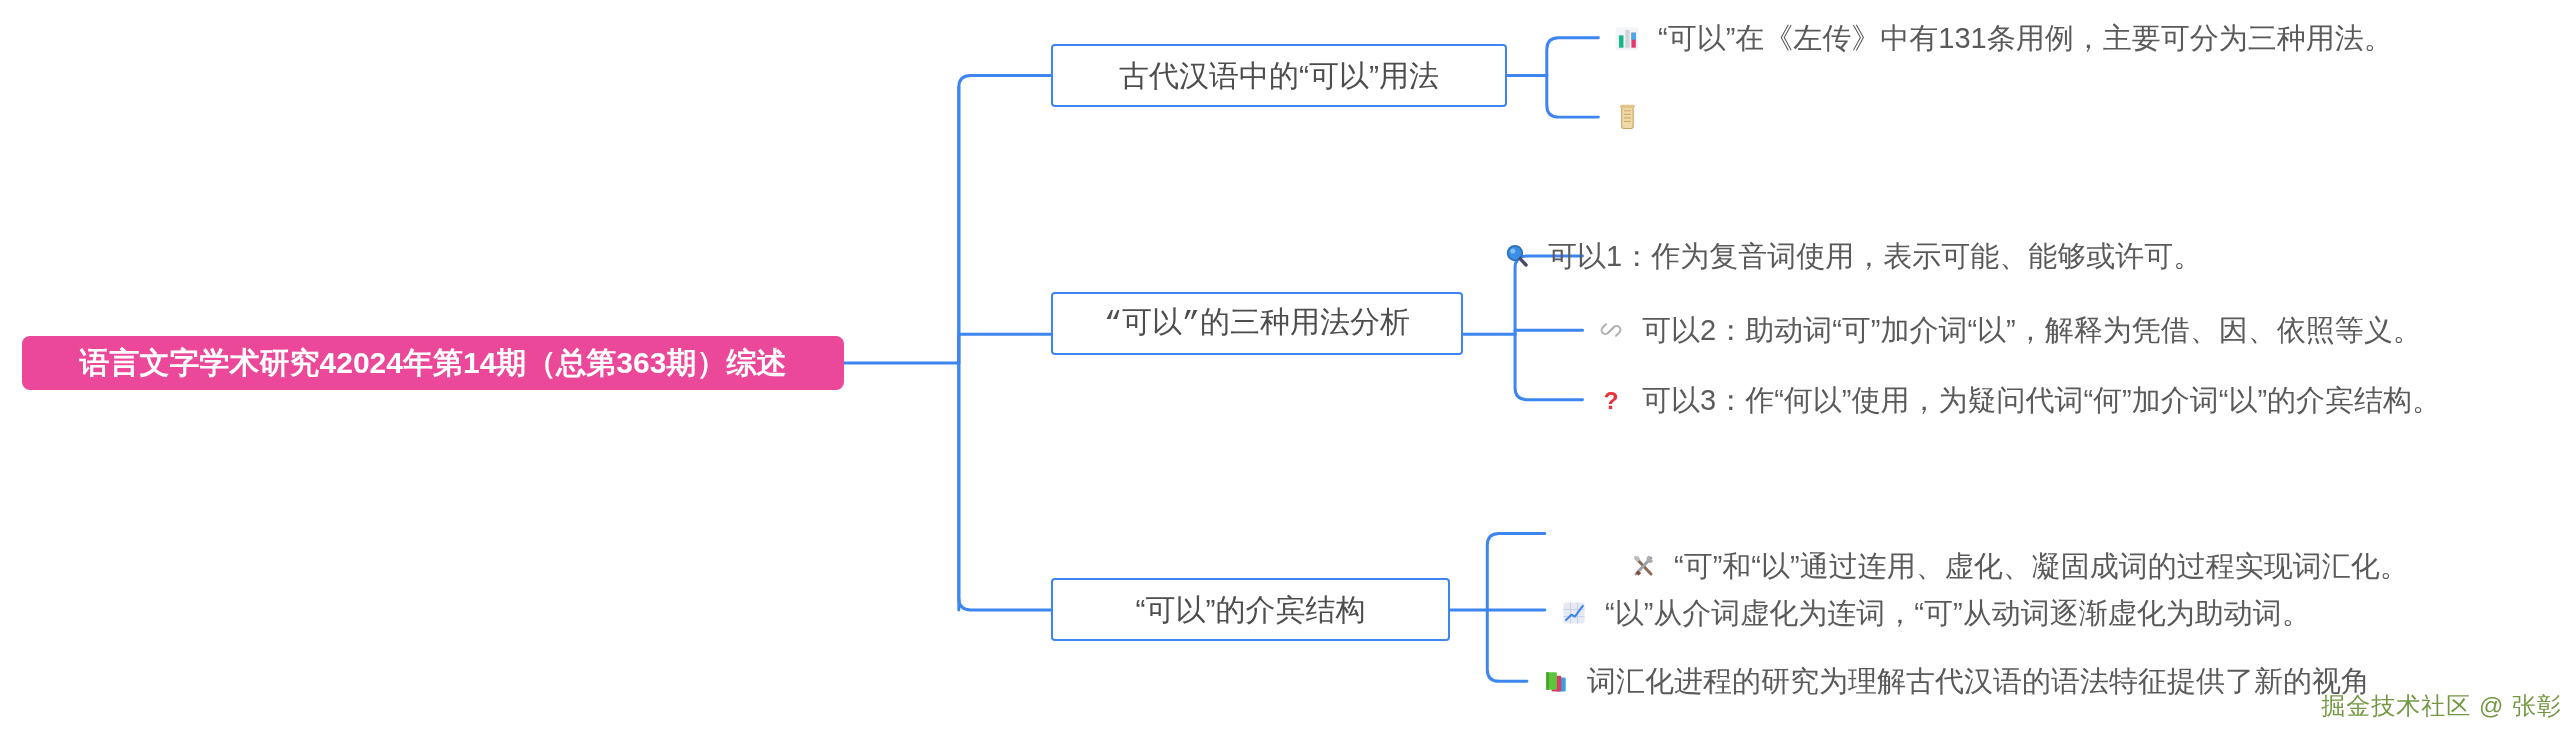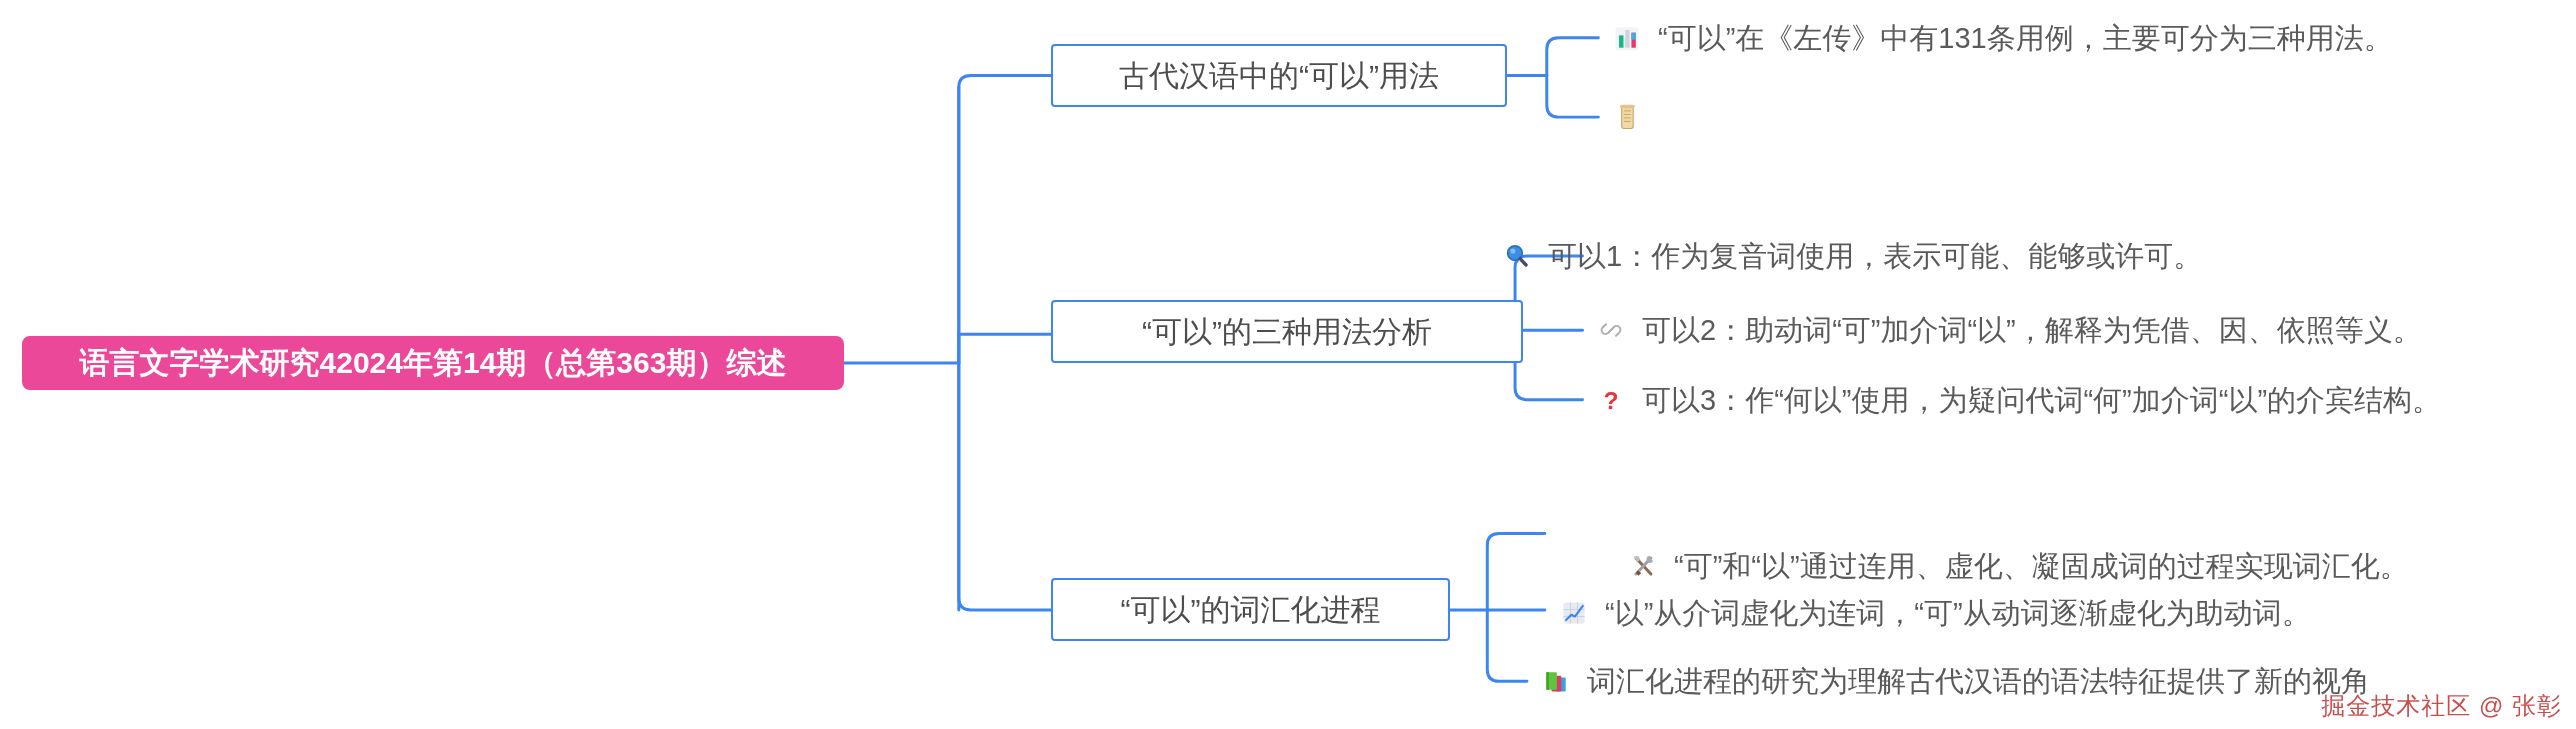--- a/index.html
+++ b/index.html
@@ -61,21 +61,21 @@
     justify-content: center;
     padding: 0 26px;
   }
   .branch-node .branch-label {
     color: #4d4d4d;
     font-size: 30px;
     white-space: nowrap;
     line-height: 1;
   }
   #branch-0 { left: 1051px; top: 44px;  width: 456px; }
-  #branch-1 { left: 1051px; top: 300px; width: 472px; }
+  #branch-1 { left: 1051px; top: 292px; width: 412px; font-family: Liberation Mono, monospace; }
   #branch-2 { left: 1051px; top: 578px; width: 399px; }
 
   
   .leaf-node {
     position: absolute;
     height: 48px;
     display: flex;
     align-items: center;
     background: transparent;
     white-space: nowrap;
@@ -103,21 +103,21 @@
   #leaf-1-2 { left: 1594px; top: 376px; }
   #leaf-2-0 { left: 1626px; top: 510px; margin-top: 32px; }
   #leaf-2-1 { left: 1557px; top: 589px; }
   #leaf-2-2 { left: 1539px; top: 657px; }
 
   
   .watermark {
     position: absolute;
     right: 14px;
     bottom: 8px;
-    color: #b91c1c;
+    color: #4d7c0f;
     font-size: 24px;
     opacity: 0.78;
     letter-spacing: 1px;
     white-space: nowrap;
   }
 </style>
 </head>
 <body>
 
 <div id="mindmap-canvas">
@@ -215,21 +215,21 @@
   <div class="leaf-node" id="leaf-1-2">
     <span class="leaf-icon">
       <svg viewBox="0 0 34 34" width="30" height="30">
         <text x="17" y="27" text-anchor="middle" font-family="Liberation Sans, sans-serif" font-size="28" font-weight="bold" fill="#e8333a">?</text>
       </svg>
     </span>
     <span class="leaf-text">可以3：作“何以”使用，为疑问代词“何”加介词“以”的介宾结构。</span>
   </div>
 
   <div class="branch-node" id="branch-2">
-    <span class="branch-label">“可以”的词汇化进程</span>
+    <span class="branch-label">“可以”的介宾结构</span>
   </div>
 
   <div class="leaf-node" id="leaf-2-0">
     <span class="leaf-icon">
       <svg viewBox="0 0 34 34" width="30" height="30">
         <g stroke-linecap="round">
           <line x1="9" y1="8" x2="26" y2="26" stroke="#8d6a4f" stroke-width="3.4"></line>
           <path d="M7 6 l5 0 l2 4 l-4 3 z" fill="#b9bcc2"></path>
           <line x1="26" y1="8" x2="9" y2="26" stroke="#9aa0a8" stroke-width="3.4"></line>
           <path d="M25 5.5 a4 4 0 1 0 3.6 5.6 l-3.2 -1.6 z" fill="#a8acb3"></path>

